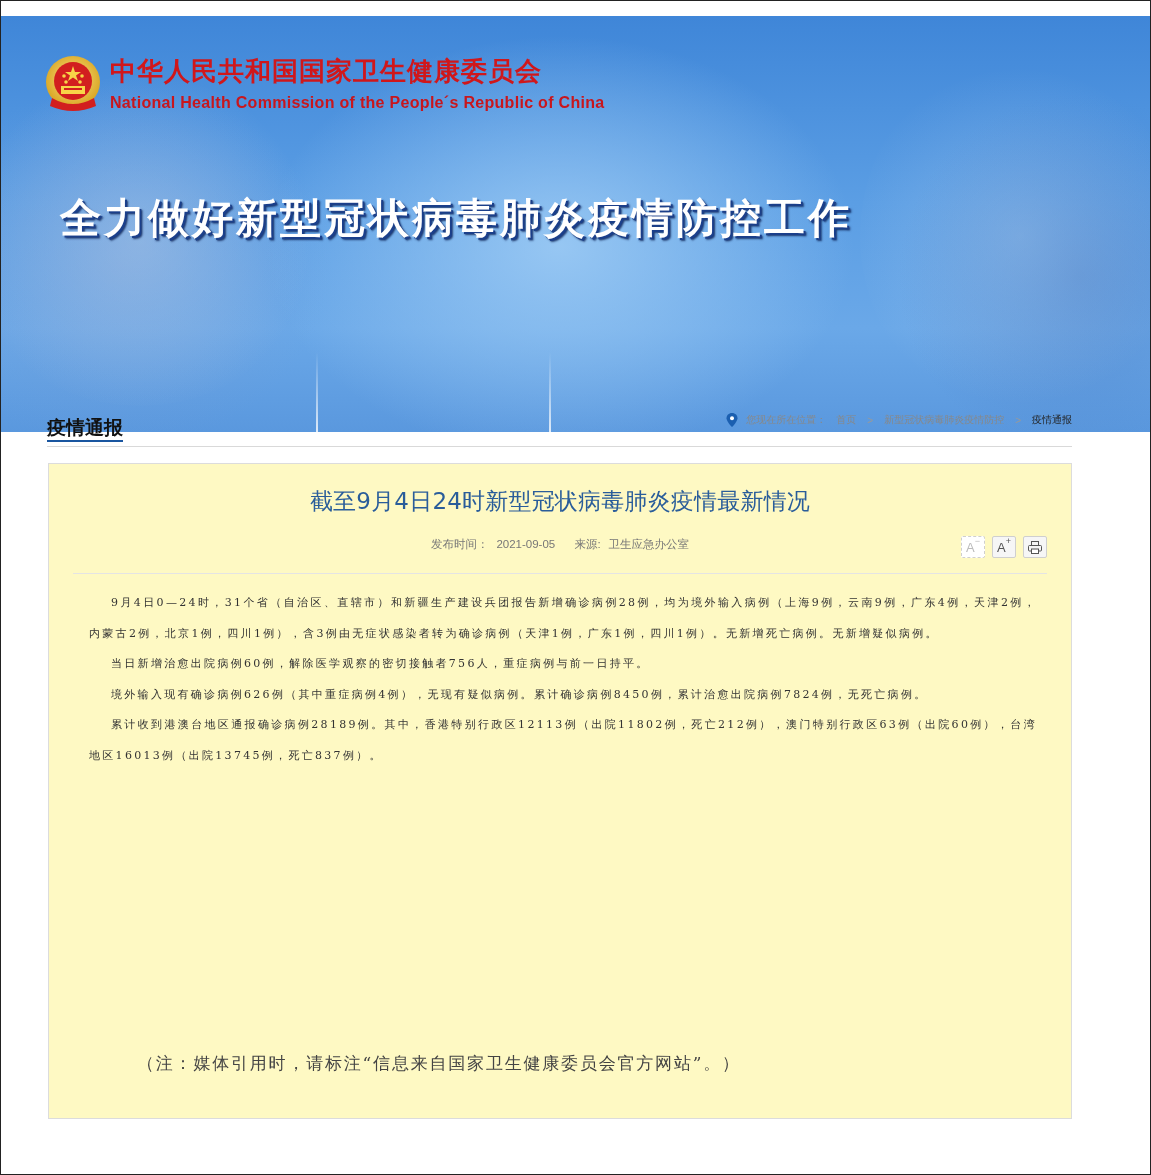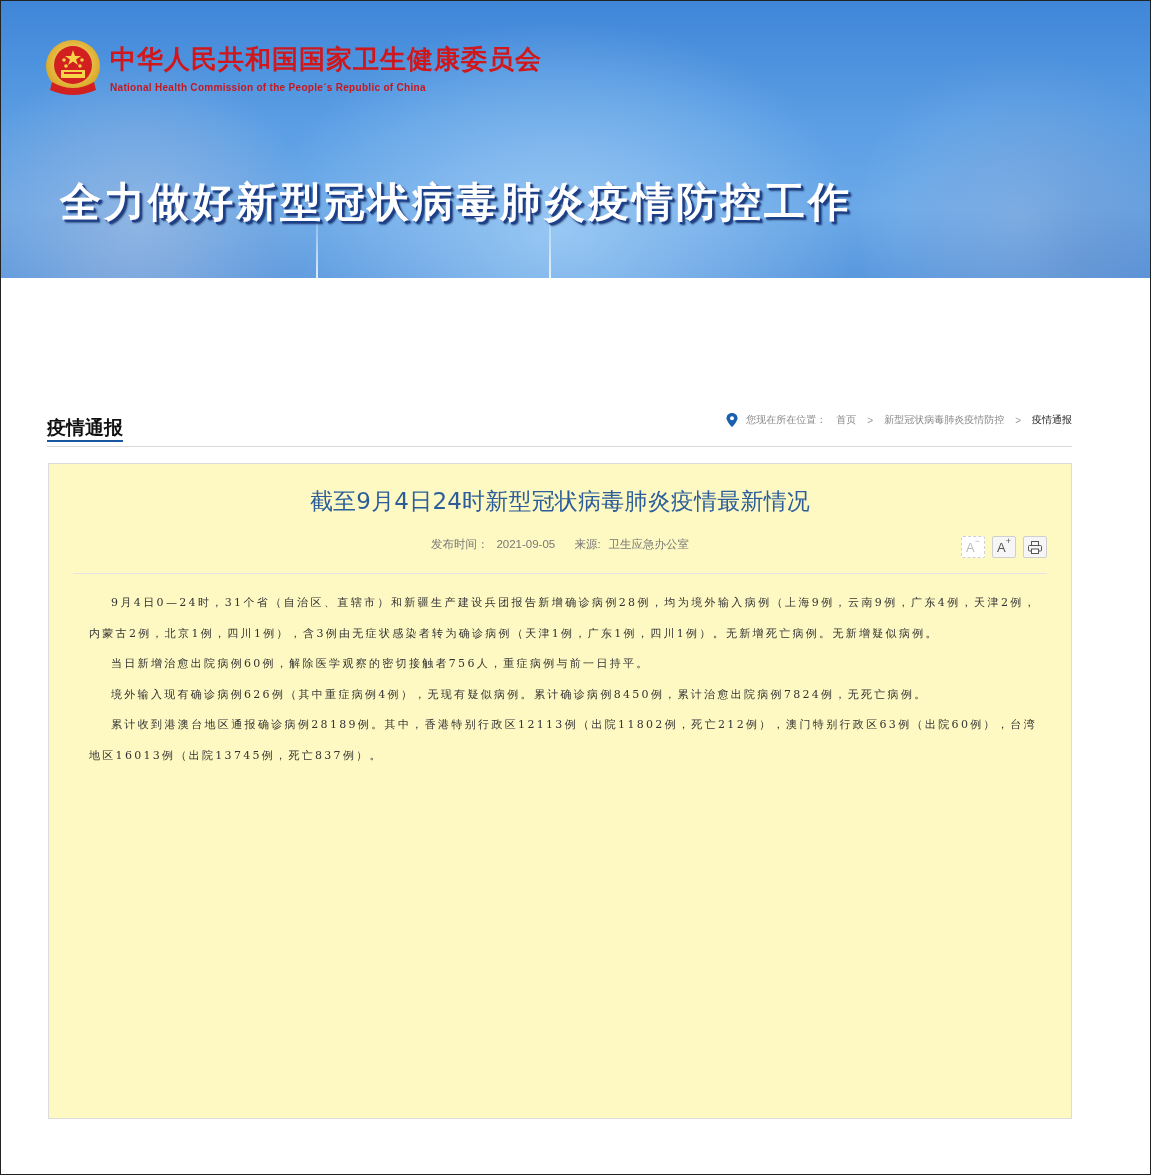--- a/index.html
+++ b/index.html
@@ -2,21 +2,21 @@
 <html><head>
 <meta charset="utf-8">
 <style>
   * { margin: 0; padding: 0; box-sizing: border-box; }
   html, body { width: 1151px; height: 1175px; background: #ffffff; overflow: hidden; }
   body { font-family: "Liberation Sans", "DejaVu Sans", sans-serif; position: relative; }
   .frame { position: absolute; left: 0; top: 0; width: 1151px; height: 1175px; border: 1px solid #222; pointer-events: none; z-index: 10; }
 
   
   .banner {
-    position: absolute; left: 0; top: 0; width: 1151px; height: 278px; overflow: hidden;
+    position: absolute; left: 0; top: 16px; width: 1151px; height: 416px; overflow: hidden;
     background:
       radial-gradient(ellipse 420px 300px at 560px 230px, rgba(160,205,245,0.85), rgba(160,205,245,0) 70%),
       radial-gradient(ellipse 300px 260px at 120px 250px, rgba(120,160,215,0.55), rgba(120,160,215,0) 70%),
       radial-gradient(ellipse 260px 260px at 1080px 260px, rgba(80,130,200,0.6), rgba(80,130,200,0) 70%),
       linear-gradient(180deg, #3f86d8 0%, #5b9ee4 45%, #6aa8e8 75%, #5a98de 100%);
     text-decoration: underline;
   }
   .banner .haze1 { position: absolute; left: -40px; top: 60px; width: 360px; height: 330px; border-radius: 50%;
     background: radial-gradient(circle, rgba(200,215,235,0.35), rgba(200,215,235,0) 70%); }
   .banner .haze2 { position: absolute; left: 860px; top: 40px; width: 320px; height: 360px; border-radius: 50%;
@@ -24,21 +24,21 @@
   .banner .pulse { position: absolute; bottom: 0; width: 2px; background: linear-gradient(180deg, rgba(255,255,255,0), rgba(255,255,255,0.8)); }
   .banner .pulse.p1 { left: 316px; height: 80px; }
   .banner .pulse.p2 { left: 549px; height: 80px; }
 
   .logo { position: absolute; left: 44px; top: 38px; display: flex; align-items: center; }
   .emblem { width: 58px; height: 60px; position: relative; }
   .emblem svg { width: 58px; height: 60px; display: block; }
   .logo-text { margin-left: 8px; }
   .logo-cn { color: #d0171b; font-size: 26px; font-weight: bold; letter-spacing: 1px; line-height: 30px;
     font-family: "DejaVu Sans", sans-serif; }
-  .logo-en { color: #c8161d; font-size: 10px; font-weight: bold; margin-top: 8px; letter-spacing: 0.3px; }
+  .logo-en { color: #c8161d; font-size: 16px; font-weight: bold; margin-top: 8px; letter-spacing: 0.3px; text-align: center; }
 
   .slogan { position: absolute; left: 60px; top: 172px; color: #ffffff; font-size: 41px; font-weight: bold;
     letter-spacing: 3px; line-height: 60px; font-family: "DejaVu Sans", sans-serif;
     text-shadow: 2px 2px 0 #1b3f8a, 3px 3px 2px rgba(10,30,80,0.8); }
 
   
   .section-head { position: absolute; left: 47px; top: 400px; width: 1025px; height: 47px; border-bottom: 1px solid #d9d9d9; }
   .section-title { position: absolute; left: 0; top: 16px; font-size: 19px; font-weight: bold; color: #111;
     font-family: "DejaVu Sans", sans-serif; padding-bottom: 2px; border-bottom: 2px solid #1a56a0; line-height: 22px; }
   .breadcrumb { position: absolute; right: 0; top: 13px; display: flex; align-items: center; font-size: 10px; color: #888; }
@@ -145,13 +145,14 @@
     </div>
   </div>
   <div class="divider"></div>
 
   <div class="body">
     <p>9月4日0—24时，31个省（自治区、直辖市）和新疆生产建设兵团报告新增确诊病例28例，均为境外输入病例（上海9例，云南9例，广东4例，天津2例，内蒙古2例，北京1例，四川1例），含3例由无症状感染者转为确诊病例（天津1例，广东1例，四川1例）。无新增死亡病例。无新增疑似病例。</p>
     <p>当日新增治愈出院病例60例，解除医学观察的密切接触者756人，重症病例与前一日持平。</p>
     <p>境外输入现有确诊病例626例（其中重症病例4例），无现有疑似病例。累计确诊病例8450例，累计治愈出院病例7824例，无死亡病例。</p>
     <p>累计收到港澳台地区通报确诊病例28189例。其中，香港特别行政区12113例（出院11802例，死亡212例），澳门特别行政区63例（出院60例），台湾地区16013例（出院13745例，死亡837例）。</p>
   </div>
+  <div class="note">（注：媒体引用时，请标注“信息来自国家卫生健康委员会官方网站”。）</div>
 </div>
 
 </body></html>

